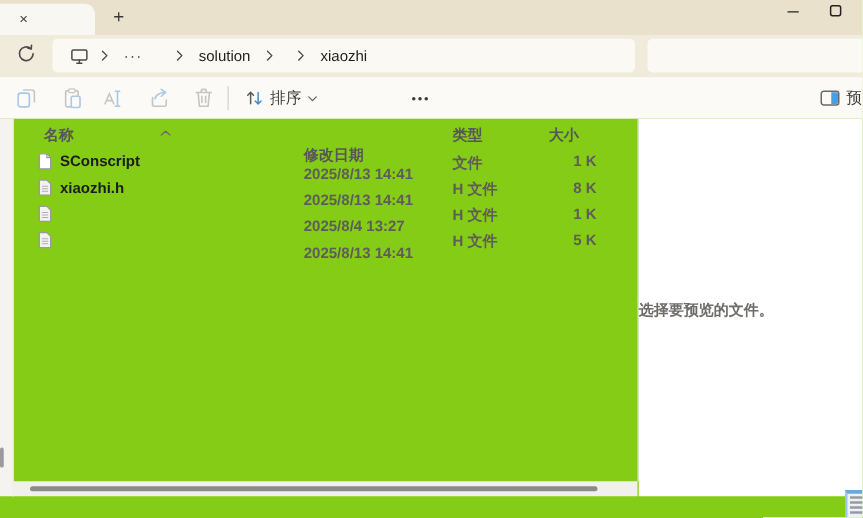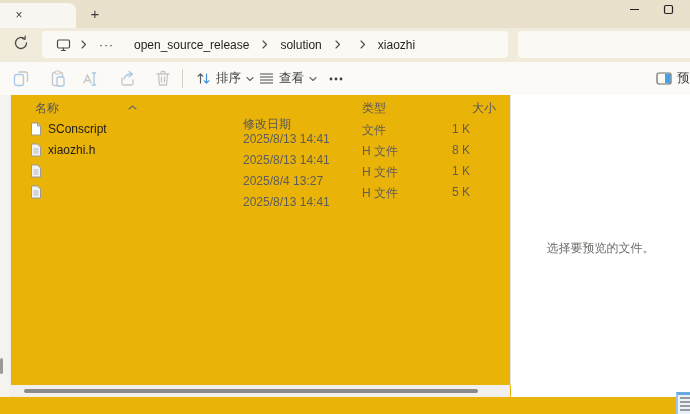--- a/index.html
+++ b/index.html
@@ -38,40 +38,40 @@
        justify-content:center;border-radius:4px;}
   .tb-sep{position:absolute;left:182px;top:7px;width:1px;height:19px;background:#d8d2c4;}
   .tb-text{position:absolute;top:3px;height:27px;display:flex;align-items:center;gap:5px;
        font-size:12.5px;color:#3c3c3c;border-radius:4px;padding:0 4px;}
   .tb-more{position:absolute;left:322px;top:3px;width:28px;height:27px;display:flex;
        align-items:center;justify-content:center;}
   .tb-preview{position:absolute;left:656px;top:3px;height:27px;display:flex;align-items:center;
        gap:5px;font-size:12.5px;color:#3c3c3c;white-space:nowrap;}
 
   
-  .main{position:absolute;left:0;top:95px;width:690px;height:319px;background:#eab308;}
+  .main{position:absolute;left:0;top:95px;width:690px;height:319px;background:#84cc16;font-weight:bold;}
   .left-edge{position:absolute;left:0;top:0;width:10px;height:302px;background:#f4f3f0;
        border-right:1px solid #eceae6;}
   .left-thumb{position:absolute;left:0;top:263px;width:3px;height:16px;background:#9a9a9a;border-radius:2px;}
   .sort-caret{position:absolute;left:128px;top:1px;color:#6b6b6b;}
   .cols{position:absolute;left:0;top:5px;width:510px;height:20px;font-size:12px;color:#565656;}
   .col-name{position:absolute;left:35px;}
   .col-date{position:absolute;left:243px;margin-top:16px;}
   .col-type{position:absolute;left:362px;}
-  .col-size{position:absolute;left:472px;}
+  .col-size{position:absolute;left:439px;}
   .rows{position:absolute;left:0;top:24px;width:510px;}
   .frow{position:relative;height:21px;}
   .ficon{position:absolute;left:30px;top:3px;}
   .fname{position:absolute;left:48px;top:3px;font-size:12px;color:#1c1c1c;white-space:nowrap;}
   .fdate{position:absolute;left:243px;top:3px;font-size:12px;color:#5f5d5a;white-space:nowrap;margin-top:10px;}
   .ftype{position:absolute;left:362px;top:3px;font-size:12px;color:#5f5d5a;white-space:nowrap;}
-  .fsize{position:absolute;left:452px;top:3px;width:76px;font-size:12px;color:#5f5d5a;text-align:left;}
+  .fsize{position:absolute;left:430px;top:3px;width:76px;font-size:12px;color:#5f5d5a;text-align:center;}
   .pane-divider{position:absolute;left:510px;top:0;width:1px;height:290px;background:#e6e4e0;}
   .preview-pane{position:absolute;left:511px;top:0;width:179px;height:302px;background:#fff;}
-  .preview-empty{position:absolute;left:0;top:145px;width:179px;text-align:center;
+  .preview-empty{position:absolute;left:0;top:145px;width:179px;
        font-size:12px;color:#6e6c69;}
 
   
   .hscroll-track{position:absolute;left:10px;top:290px;width:500px;height:12px;background:#f1f0ed;}
   .hscroll-thumb{position:absolute;left:14px;top:4px;width:454px;height:4px;background:#8b8b8b;border-radius:2px;}
 
   
   .peek{position:absolute;left:676px;top:297px;width:14px;height:22px;background:#eaf3fb;
        border-top:3px solid #66aadf;border-left:2px solid #9cc6e9;}
   .peek i{display:block;height:2px;background:#9a9a9a;margin:2px 1px 0 2px;}
@@ -113,21 +113,20 @@
           <path d="M5.5 12.5 H9.5 M7.5 10 V12.5" stroke="#4a4a4a" stroke-width="1.2" stroke-linecap="round"></path>
         </svg>
     </span>
     <span class="crumb-sep">
         <svg width="7" height="9" viewBox="0 0 7 9">
           <path d="M2 1 L5.5 4.5 L2 8" fill="none" stroke="#4a4a4a" stroke-width="1.1" stroke-linecap="round" stroke-linejoin="round"></path>
         </svg>
       </span>
     <span class="crumb crumb-dots">···</span>
     <span class="crumb-sep" style="margin:0 6px 0 8px;visibility:hidden"></span>
-    <span class="crumb">open_source_release</span>
     <span class="crumb-sep">
         <svg width="7" height="9" viewBox="0 0 7 9">
           <path d="M2 1 L5.5 4.5 L2 8" fill="none" stroke="#4a4a4a" stroke-width="1.1" stroke-linecap="round" stroke-linejoin="round"></path>
         </svg>
       </span>
     <span class="crumb">solution</span>
     <span class="crumb-sep">
         <svg width="7" height="9" viewBox="0 0 7 9">
           <path d="M2 1 L5.5 4.5 L2 8" fill="none" stroke="#4a4a4a" stroke-width="1.1" stroke-linecap="round" stroke-linejoin="round"></path>
         </svg>
@@ -184,29 +183,20 @@
     <div class="tb-text" style="left:192px">
       <svg width="15" height="15" viewBox="0 0 15 15">
         <path d="M4.5 12 V3 M2.2 5.2 L4.5 2.8 L6.8 5.2" fill="none" stroke="#5a5a5a" stroke-width="1.2" stroke-linecap="round" stroke-linejoin="round"></path>
         <path d="M10.5 3 V12 M8.2 9.8 L10.5 12.2 L12.8 9.8" fill="none" stroke="#3f8fd6" stroke-width="1.2" stroke-linecap="round" stroke-linejoin="round"></path>
       </svg>
       <span>排序</span>
       <svg width="8" height="6" viewBox="0 0 8 6">
           <path d="M1 1.5 L4 4.5 L7 1.5" fill="none" stroke="#6a6a6a" stroke-width="1.1" stroke-linecap="round" stroke-linejoin="round"></path>
         </svg>
     </div>
-    <div class="tb-text" style="left:255px">
-      <svg width="15" height="13" viewBox="0 0 15 13">
-        <path d="M1 2 H14 M1 5 H14 M1 8 H14 M1 11 H14" stroke="#4a4a4a" stroke-width="1.2"></path>
-      </svg>
-      <span>查看</span>
-      <svg width="8" height="6" viewBox="0 0 8 6">
-          <path d="M1 1.5 L4 4.5 L7 1.5" fill="none" stroke="#6a6a6a" stroke-width="1.1" stroke-linecap="round" stroke-linejoin="round"></path>
-        </svg>
-    </div>
     <div class="tb-more">
       <svg width="14" height="4" viewBox="0 0 14 4">
         <circle cx="2" cy="2" r="1.4" fill="#3c3c3c"></circle>
           <circle cx="7" cy="2" r="1.4" fill="#3c3c3c"></circle>
           <circle cx="12" cy="2" r="1.4" fill="#3c3c3c"></circle>
       </svg>
     </div>
     <div class="tb-preview">
       <svg width="16" height="13" viewBox="0 0 16 13">
         <rect x="1" y="1" width="14" height="11" rx="2" fill="none" stroke="#6a6a6a" stroke-width="1.2"></rect>

